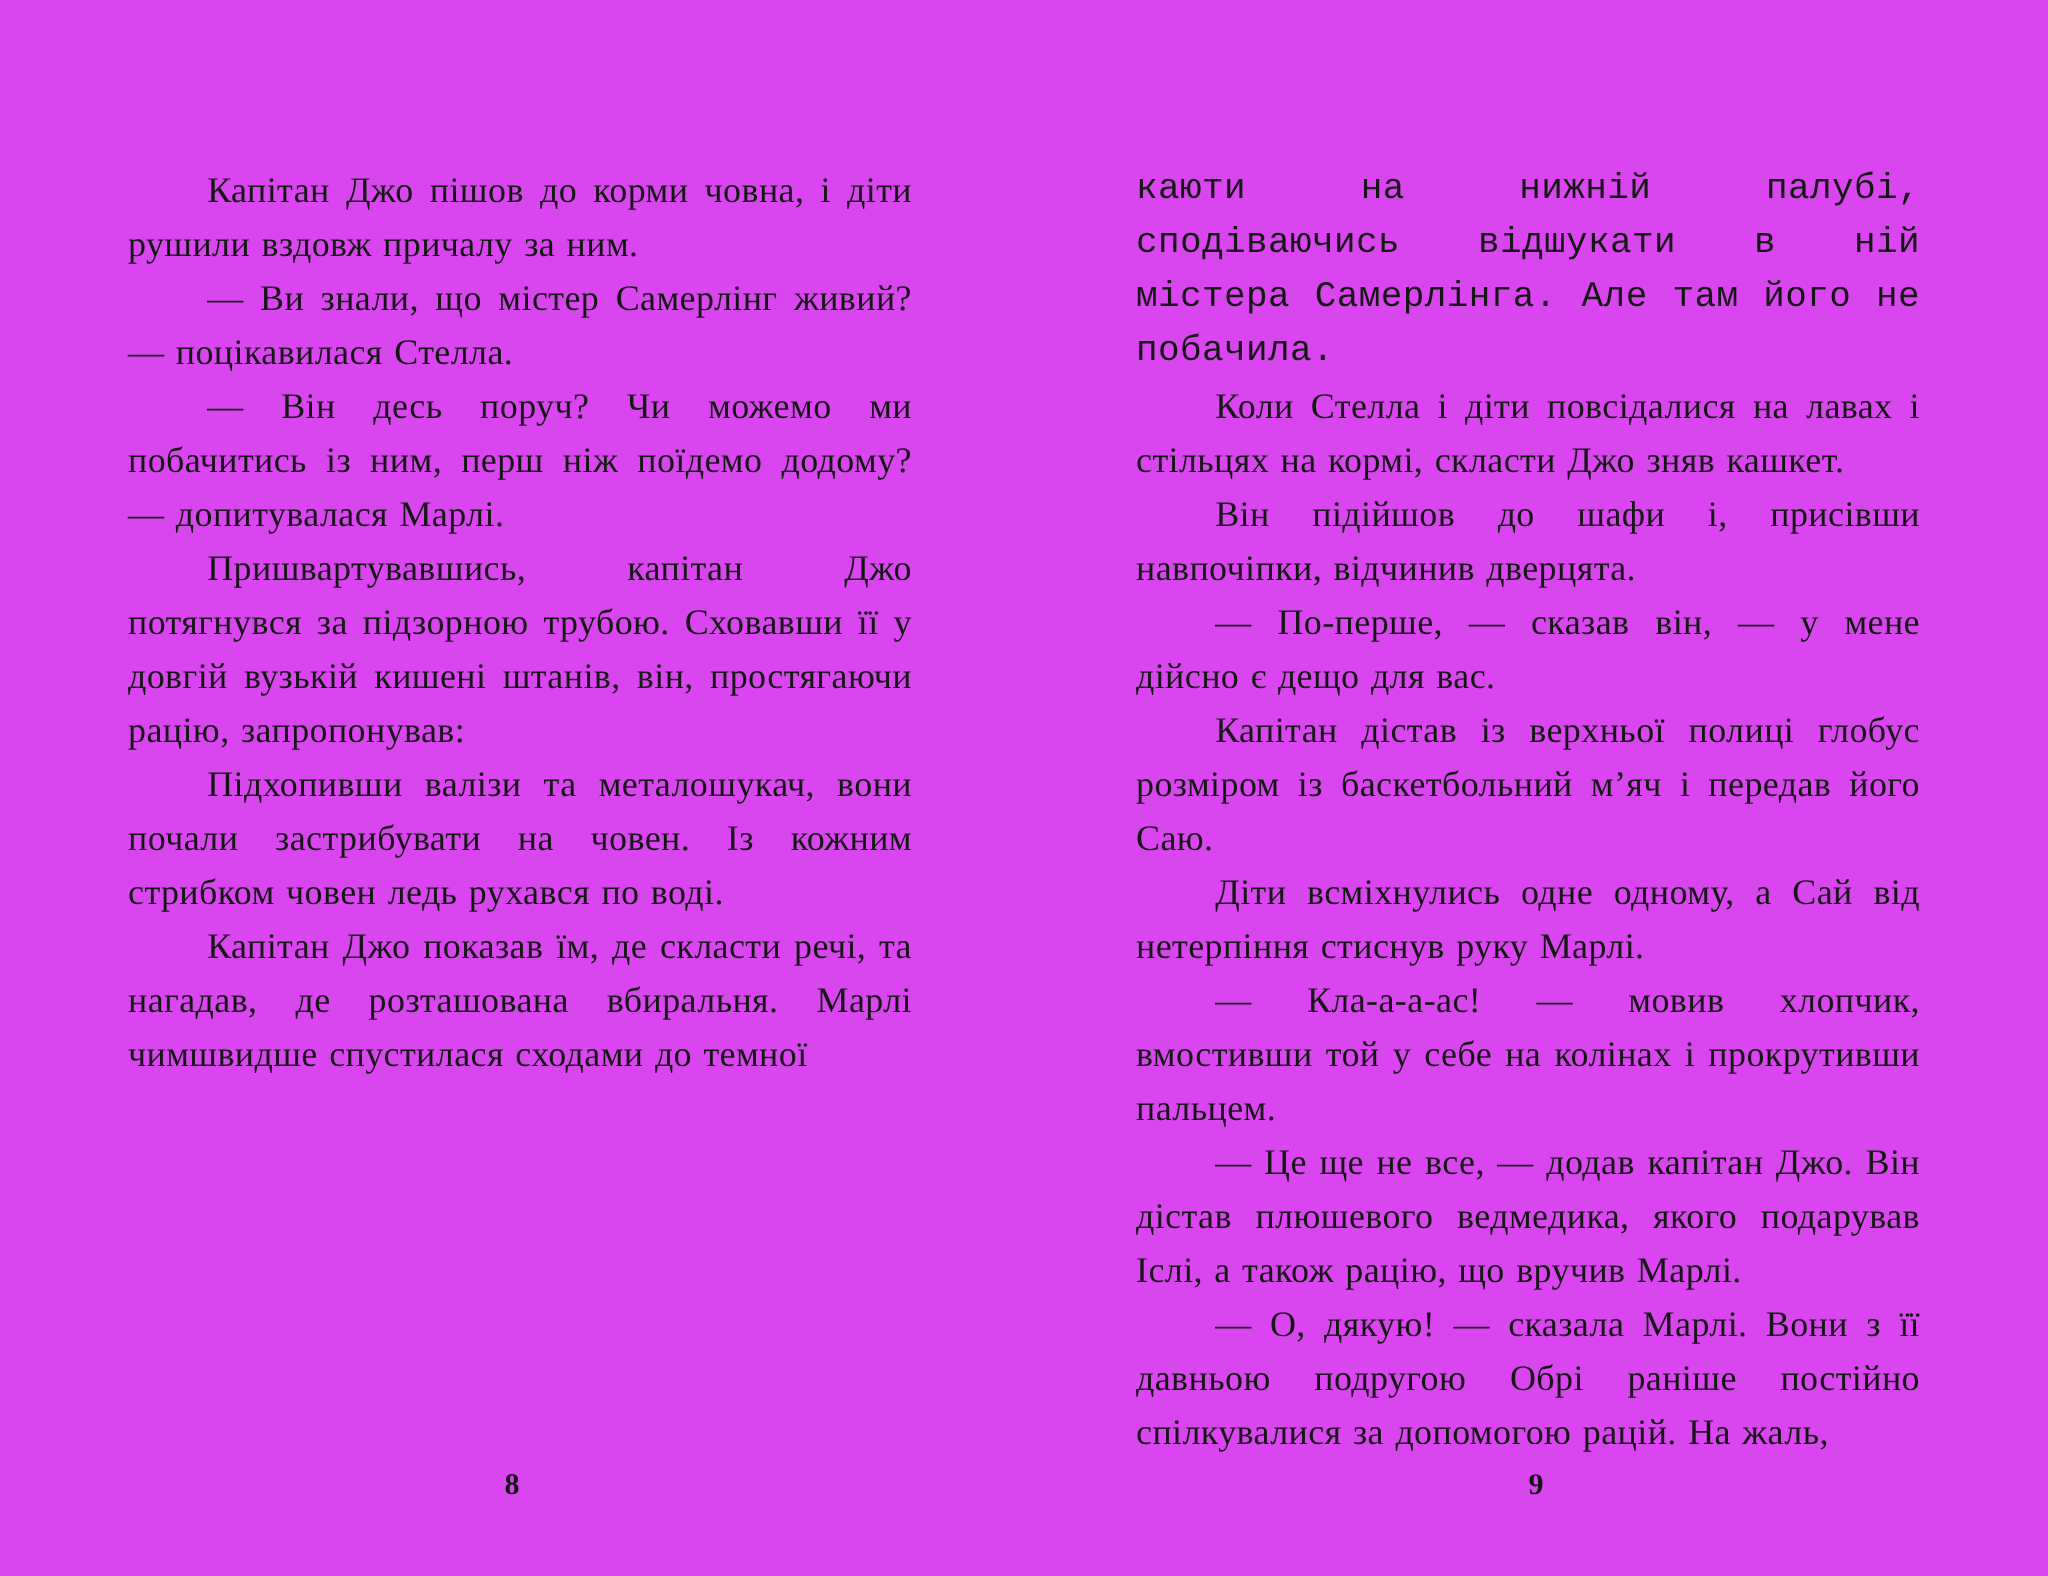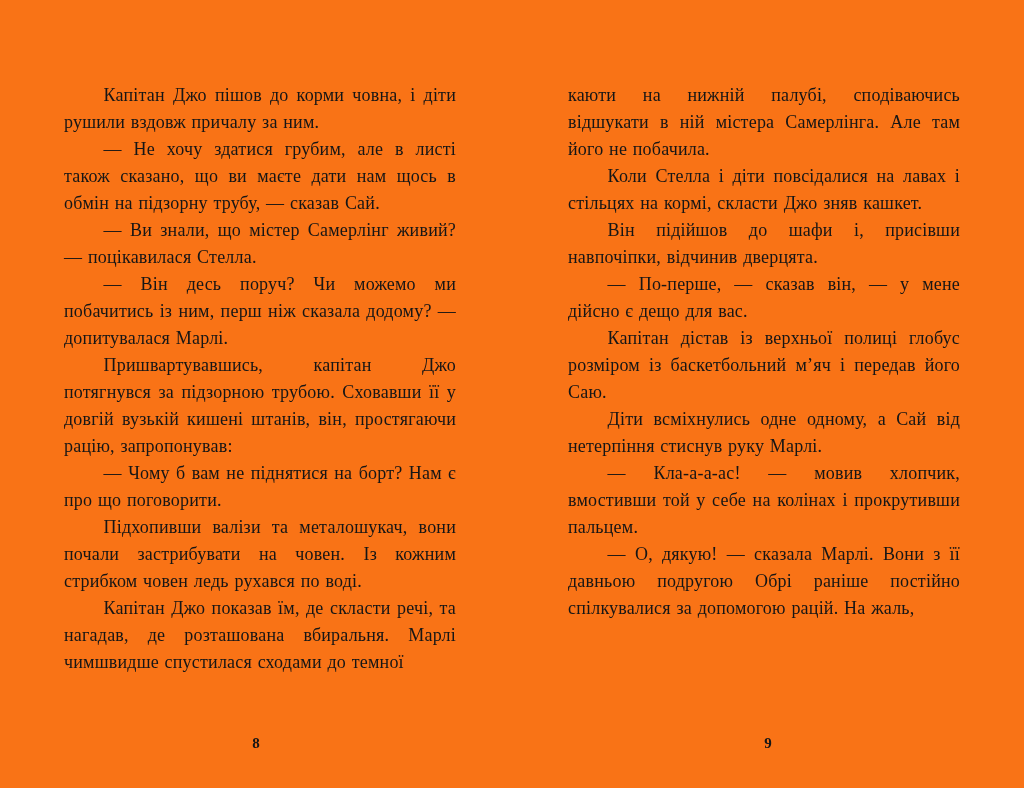--- a/index.html
+++ b/index.html
@@ -4,21 +4,21 @@
 <style>
   html, body {
     margin: 0;
     padding: 0;
     background: #ffffff;
   }
   .spread {
     position: relative;
     width: 1024px;
     height: 788px;
-    background: #f97316;
+    background: #d946ef;
     font-family: "Liberation Serif", "DejaVu Serif", serif;
     color: #161616;
     overflow: hidden;
   }
   .page {
     position: absolute;
     top: 0;
     height: 100%;
   }
   .page-left  { left: 0;   width: 512px; }
@@ -33,20 +33,21 @@
     margin: 0;
     font-size: 18px;
     line-height: 27px;
     text-align: justify;
     text-indent: 2.2em;
     letter-spacing: 0.2px;
     word-spacing: 1px;
   }
   .para.no-indent {
     text-indent: 0;
+    font-family: Liberation Mono, monospace;
   }
   .page-number {
     position: absolute;
     bottom: 36px;
     left: 0;
     width: 100%;
     text-align: center;
     font-size: 15px;
     font-weight: bold;
     color: #161616;
@@ -55,38 +56,37 @@
   .page-right .page-number { width: 512px; left: 0; }
 </style>
 </head>
 <body>
 
 <div class="spread">
 
   <div class="page page-left">
     <div class="text-column">
         <p class="para">Капітан Джо пішов до корми човна, і діти рушили вздовж причалу за ним.</p>
-        <p class="para">— Не хочу здатися грубим, але в листі також сказано, що ви маєте дати нам щось в обмін на підзорну трубу, — сказав Сай.</p>
         <p class="para">— Ви знали, що містер Самерлінг живий? — поцікавилася Стелла.</p>
-        <p class="para">— Він десь поруч? Чи можемо ми побачитись із ним, перш ніж сказала додому? — допитувалася Марлі.</p>
+        <p class="para">— Він десь поруч? Чи можемо ми побачитись із ним, перш ніж поїдемо додому? — допитувалася Марлі.</p>
         <p class="para">Пришвартувавшись, капітан Джо потягнувся за підзорною трубою. Сховавши її у довгій вузькій кишені штанів, він, простягаючи рацію, запропонував:</p>
-        <p class="para">— Чому б вам не піднятися на борт? Нам є про що поговорити.</p>
         <p class="para">Підхопивши валізи та металошукач, вони почали застрибувати на човен. Із кожним стрибком човен ледь рухався по воді.</p>
         <p class="para">Капітан Джо показав їм, де скласти речі, та нагадав, де розташована вбиральня. Марлі чимшвидше спустилася сходами до темної</p>
       </div>
     <div class="page-number">8</div>
   </div>
 
   <div class="page page-right">
     <div class="text-column">
         <p class="para no-indent">каюти на нижній палубі, сподіваючись відшукати в ній містера Самерлінга. Але там його не побачила.</p>
         <p class="para">Коли Стелла і діти повсідалися на лавах і стільцях на кормі, скласти Джо зняв кашкет.</p>
         <p class="para">Він підійшов до шафи і, присівши навпочіпки, відчинив дверцята.</p>
         <p class="para">— По-перше, — сказав він, — у мене дійсно є дещо для вас.</p>
         <p class="para">Капітан дістав із верхньої полиці глобус розміром із баскетбольний м’яч і передав його Саю.</p>
         <p class="para">Діти всміхнулись одне одному, а Сай від нетерпіння стиснув руку Марлі.</p>
         <p class="para">— Кла-а-а-ас! — мовив хлопчик, вмостивши той у себе на колінах і прокрутивши пальцем.</p>
+        <p class="para">— Це ще не все, — додав капітан Джо. Він дістав плюшевого ведмедика, якого подарував Іслі, а також рацію, що вручив Марлі.</p>
         <p class="para">— О, дякую! — сказала Марлі. Вони з її давньою подругою Обрі раніше постійно спілкувалися за допомогою рацій. На жаль,</p>
       </div>
     <div class="page-number">9</div>
   </div>
 
 </div>
 
 </body></html>

